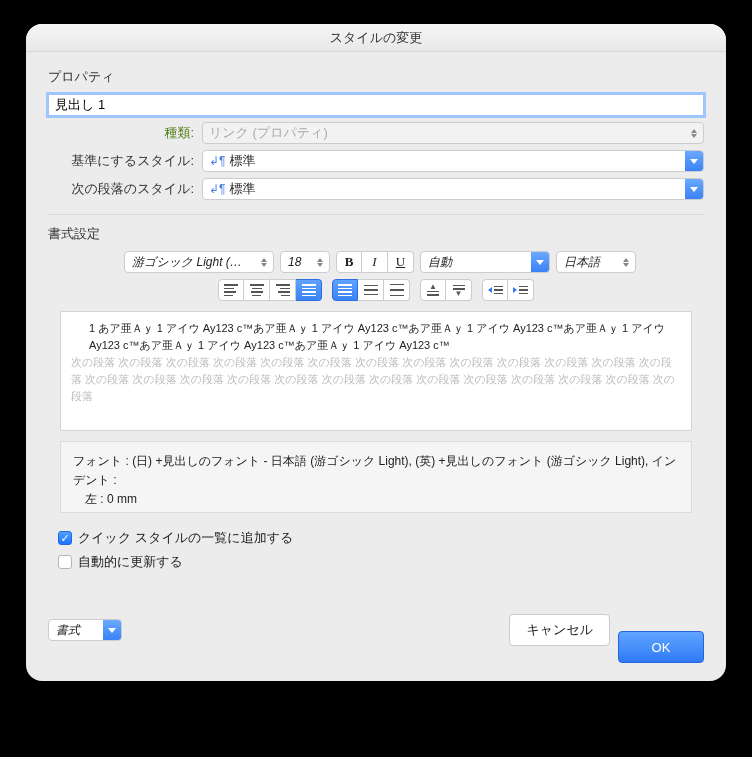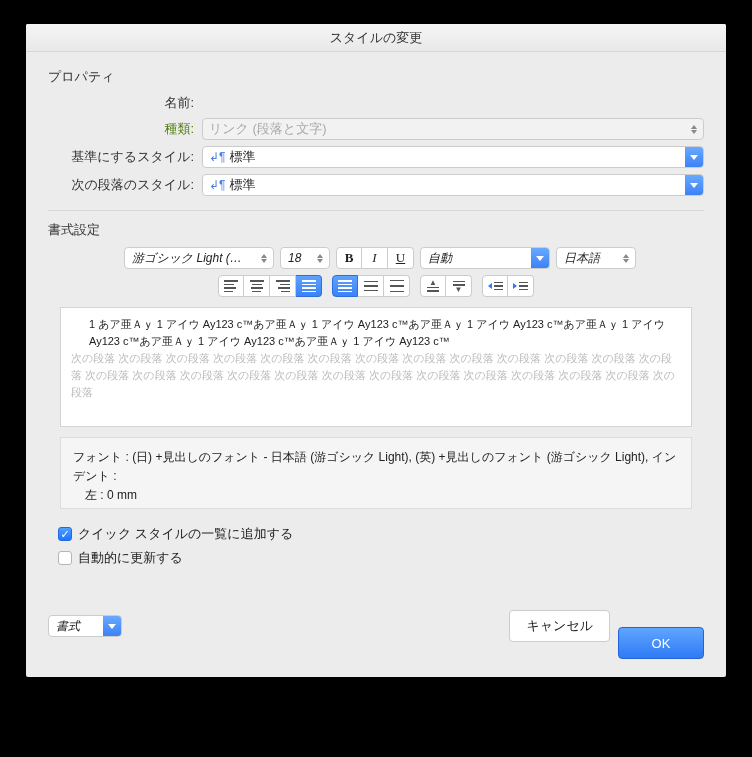--- a/index.html
+++ b/index.html
@@ -8,21 +8,21 @@
     padding: 24px;
     background: #000;
     font-family: -apple-system, "Helvetica Neue", Helvetica, Arial, sans-serif;
     font-size: 13px;
     color: #222;
   }
   .window {
     width: 700px;
     margin: 0 auto;
     background: #ececec;
-    border-radius: 2px;
+    border-radius: 16px;
     box-shadow: 0 10px 40px rgba(0,0,0,0.6);
     overflow: hidden;
   }
   .titlebar {
     height: 28px;
     background: linear-gradient(#f6f6f6, #e8e8e8);
     border-bottom: 1px solid #d7d7d7;
     text-align: center;
     line-height: 28px;
     font-size: 13px;
@@ -182,27 +182,27 @@
 
 <div class="window">
   <div class="titlebar">
     <span>スタイルの変更</span>
   </div>
   <div class="body">
 
     <div class="section-title">プロパティ</div>
 
     <div class="row">
-      <div class="label">名前:</div>
+      <input type="text" class="name" value="見出し 1" style="">
     </div>
 
     <div class="row">
       <div class="label dim">種類:</div>
       <div class="combo disabled">
-        <span class="val">リンク (段落と文字)</span>
+        <span class="val">リンク (プロパティ)</span>
         <div class="dual-arrows">
             <span class="tri-up-s"></span>
             <span class="tri-dn-s"></span>
           </div>
       </div>
     </div>
 
     <div class="row">
       <div class="label">基準にするスタイル:</div>
       <div class="combo">

